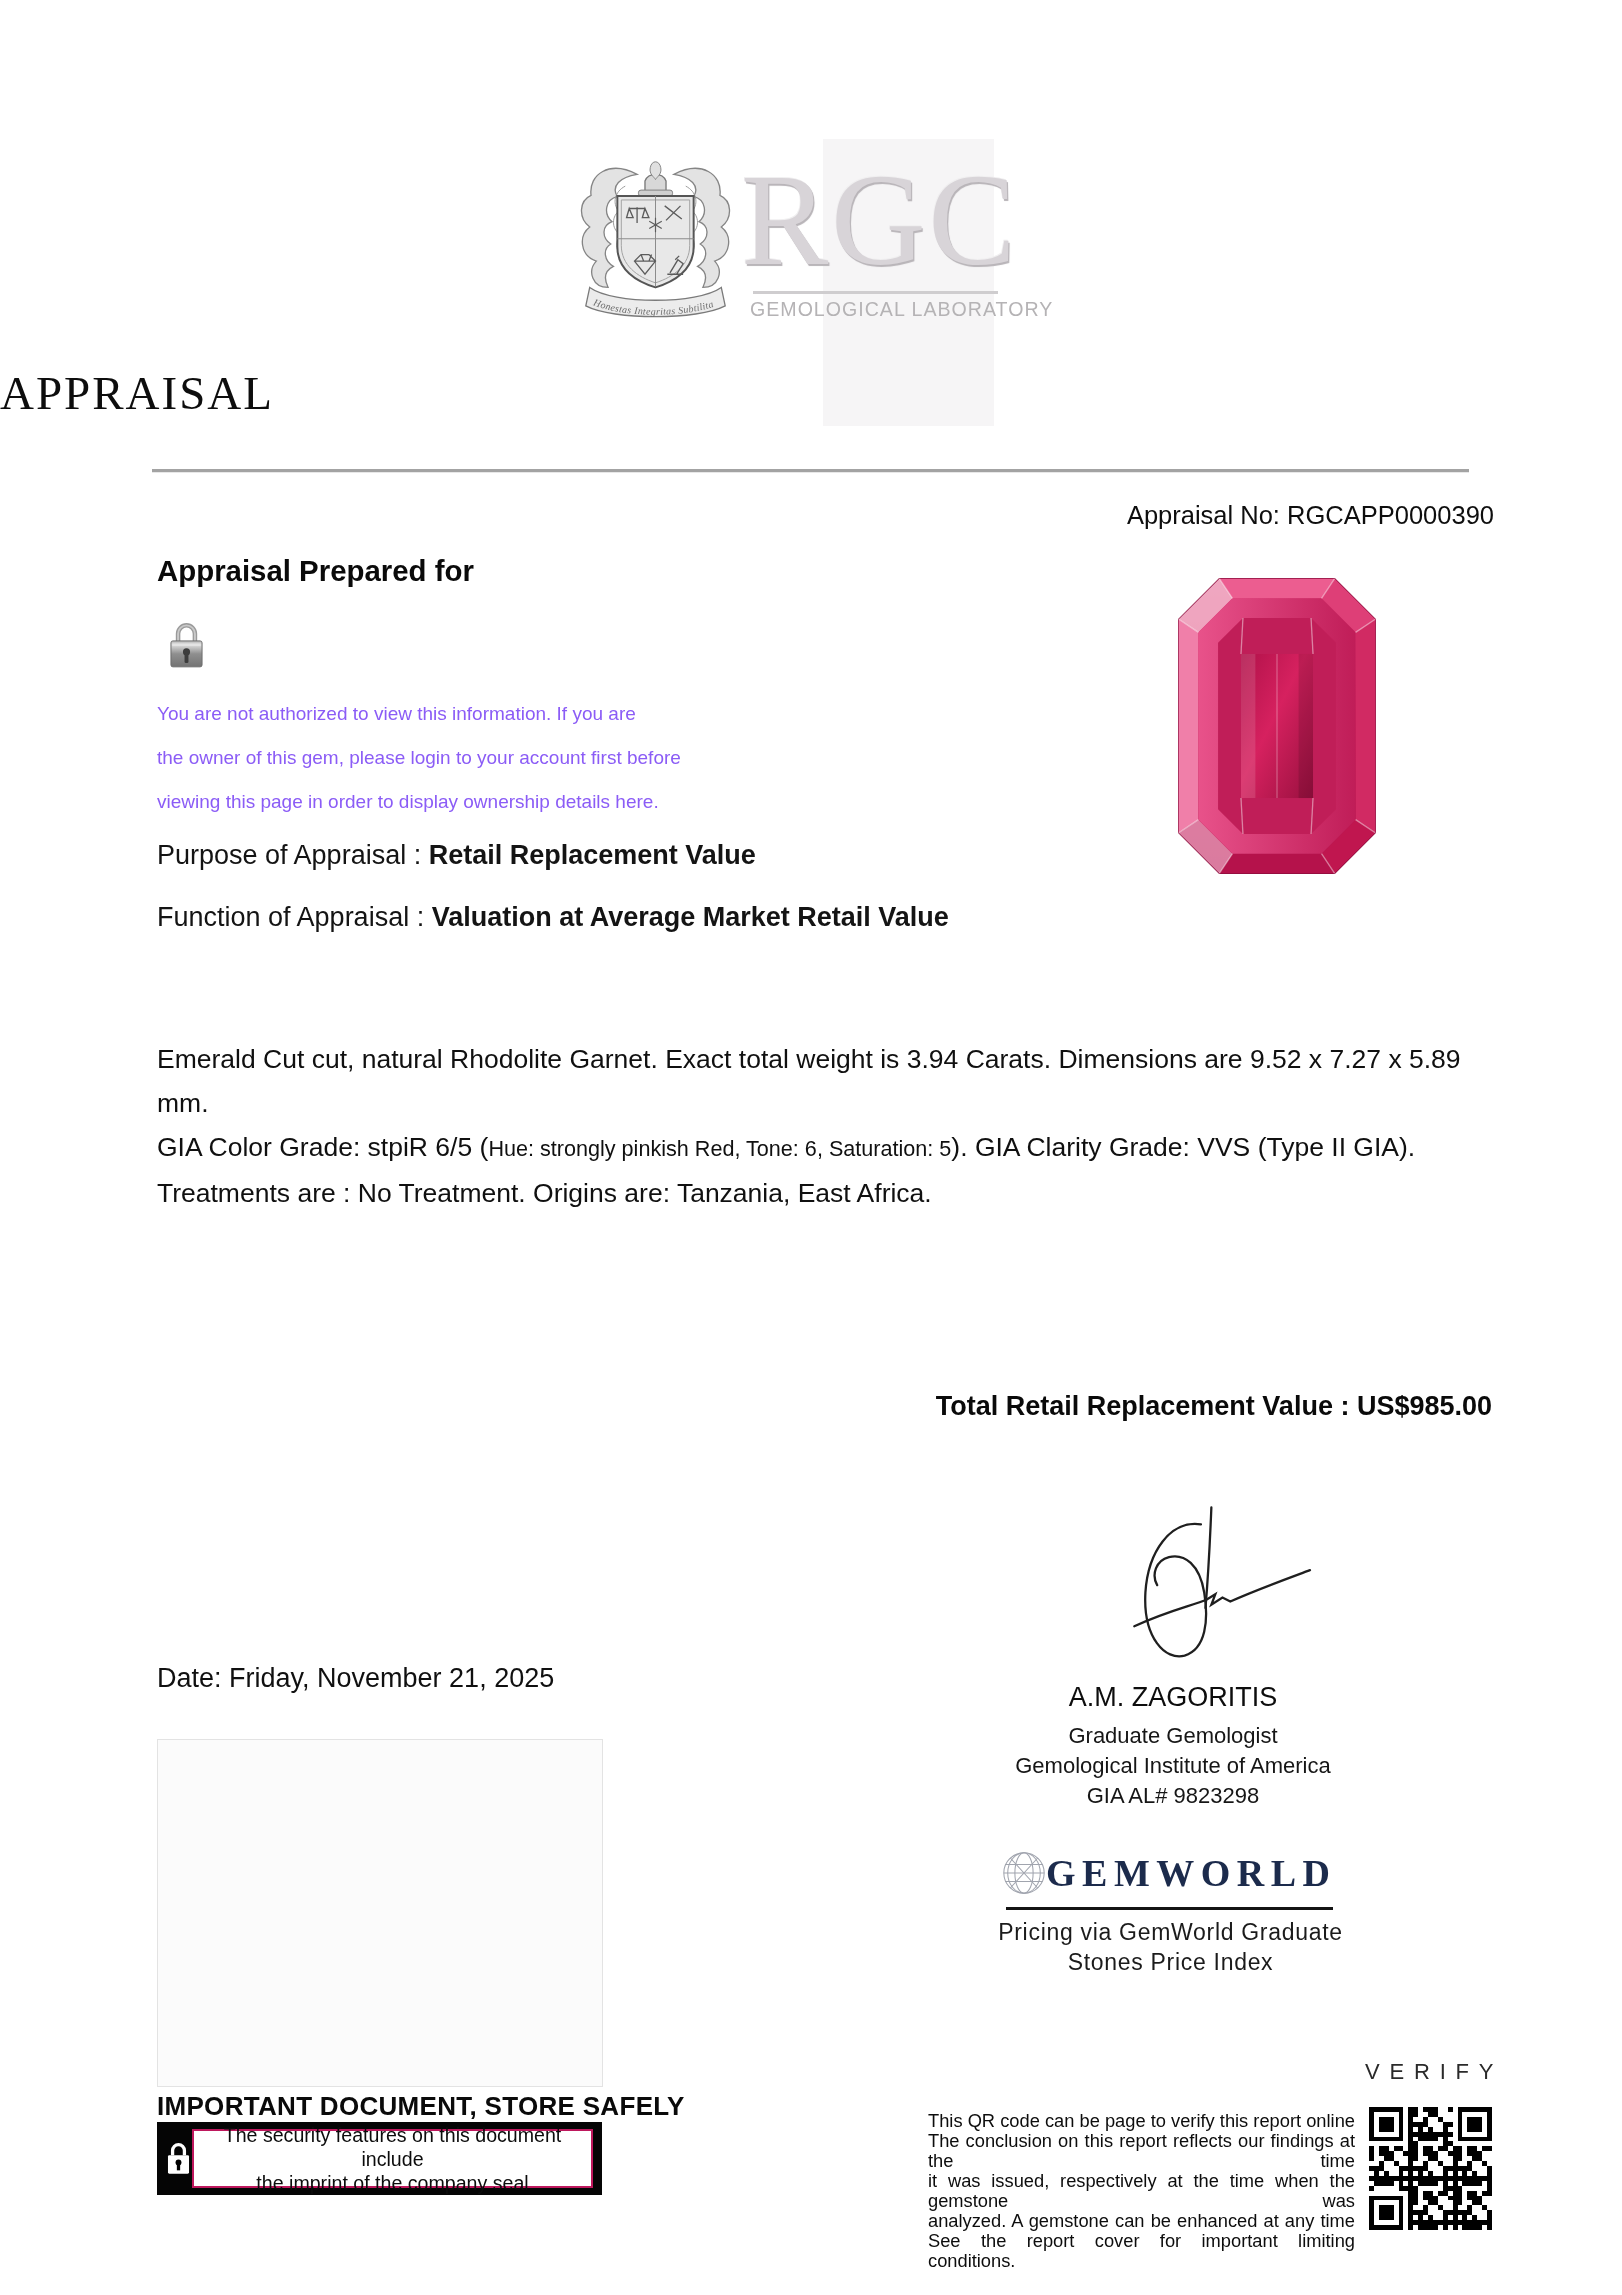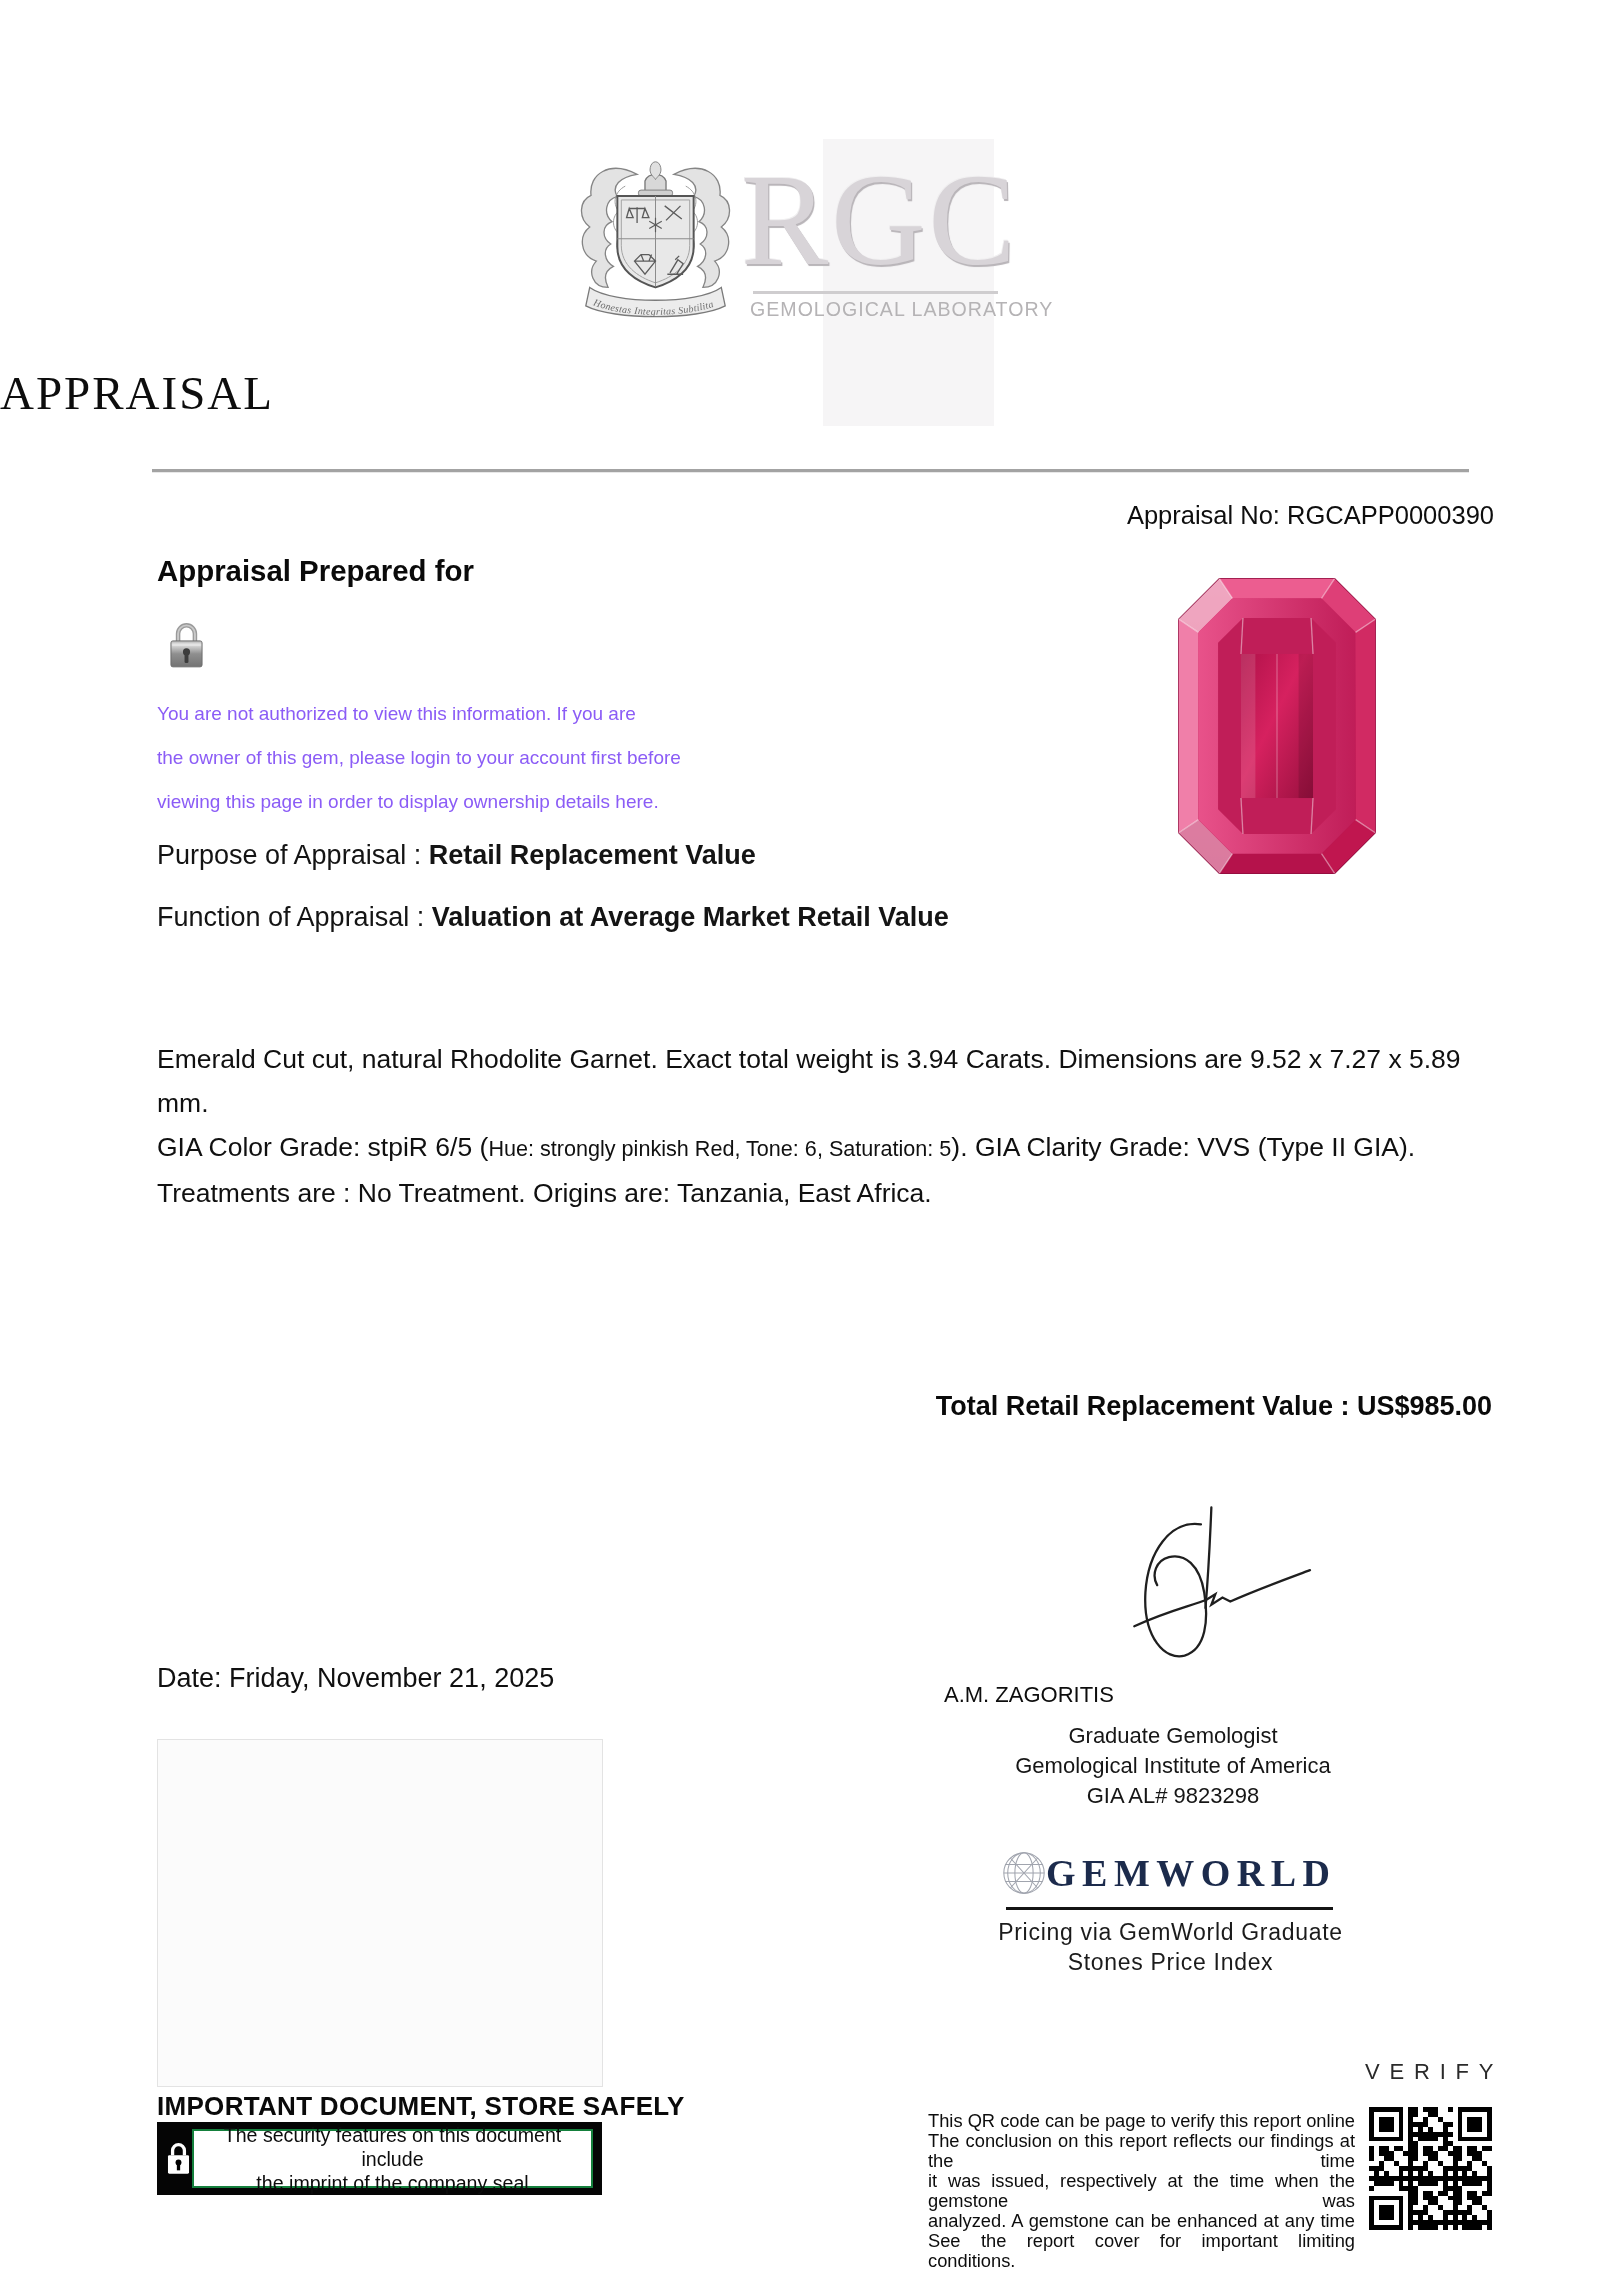--- a/index.html
+++ b/index.html
@@ -54,21 +54,21 @@
   .description{left:157px;top:1037px;width:1348px;font-size:26.5px;line-height:44px;color:#101010;}
   .description .small{font-size:21.6px;}
 
   
   .value-total{left:720px;top:1391px;width:772px;text-align:right;font-size:27px;font-weight:bold;color:#0a0a0a;}
   .value-words{left:720px;top:1433px;width:772px;text-align:right;font-size:27px;font-style:italic;color:#141414;}
 
   
   .signature{left:1072px;top:1497px;width:250px;height:175px;}
   .date-line{left:157px;top:1663px;font-size:27px;color:#101010;}
-  .signer-name{left:944px;top:1682px;width:458px;text-align:left;font-size:22px;color:#0d0d0d;}
+  .signer-name{left:944px;top:1682px;width:458px;text-align:center;font-size:27px;color:#0d0d0d;}
   .signer-sub{left:944px;top:1721px;width:458px;text-align:center;font-size:22px;line-height:30px;color:#161616;}
 
   
   .seal-box{left:157px;top:1739px;width:444px;height:346px;background:#fbfbfb;border:1.3px solid #e3e3e3;}
 
   
   .gw-globe{left:997px;top:1845px;width:54px;height:56px;}
   .gw-brand{
     left:1046px;top:1851px;font-family:"Liberation Serif", serif;
     font-size:38px;font-weight:bold;letter-spacing:6.5px;white-space:nowrap;
@@ -81,21 +81,21 @@
   .verify-label{left:1365px;top:2059px;width:137px;font-size:22px;letter-spacing:9.8px;color:#2a2a2a;white-space:nowrap;}
   .verify-text{left:928px;top:2111px;width:427px;font-size:18.3px;line-height:20px;color:#0d0d0d;}
   .verify-text .jline{text-align:justify;text-align-last:justify;}
   .qr{left:1369px;top:2107px;width:123px;height:123px;}
 
   
   .important-line{left:157px;top:2091px;font-size:26px;font-weight:bold;letter-spacing:0.3px;color:#0a0a0a;}
   .security-box{left:157px;top:2122px;width:445px;height:73px;background:#050505;}
   .security-inner{
     position:absolute;left:35px;top:7.2px;width:397px;height:55px;
-    background:#fff;border:2px solid #15803d;
+    background:#fff;border:2px solid #be185d;
     display:flex;flex-direction:column;justify-content:center;
     text-align:center;font-size:19.6px;line-height:24px;color:#0c0c0c;
   }
   .lock-small{position:absolute;left:9.2px;top:18.3px;width:25px;height:37px;}
 </style>
 </head>
 <body>
 
 <div class="page">
 

